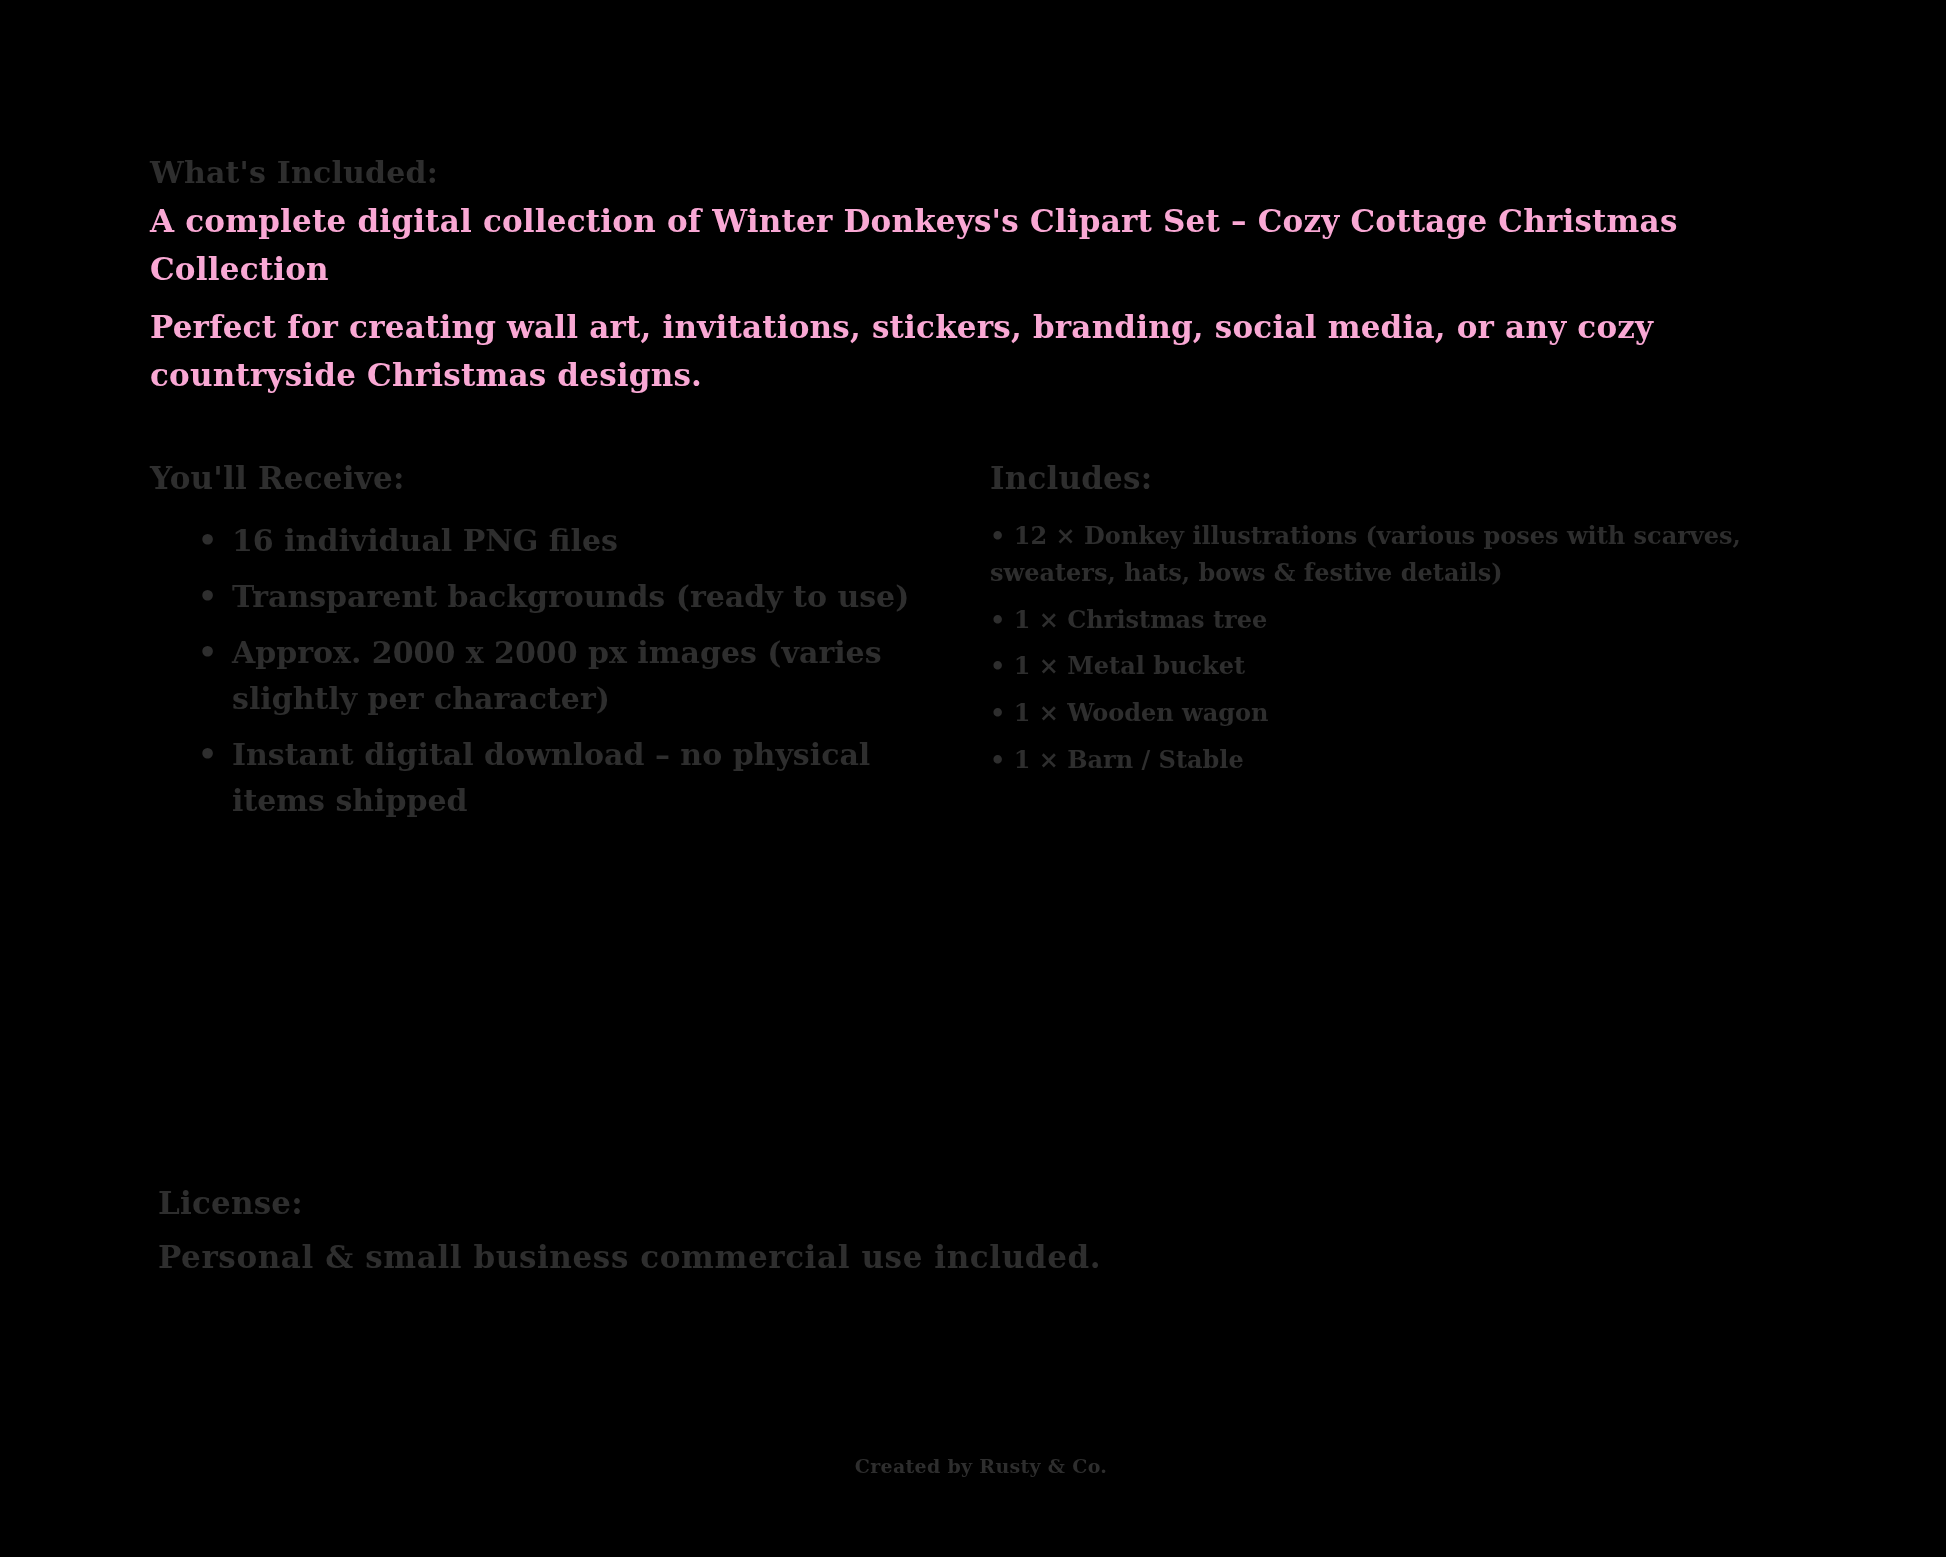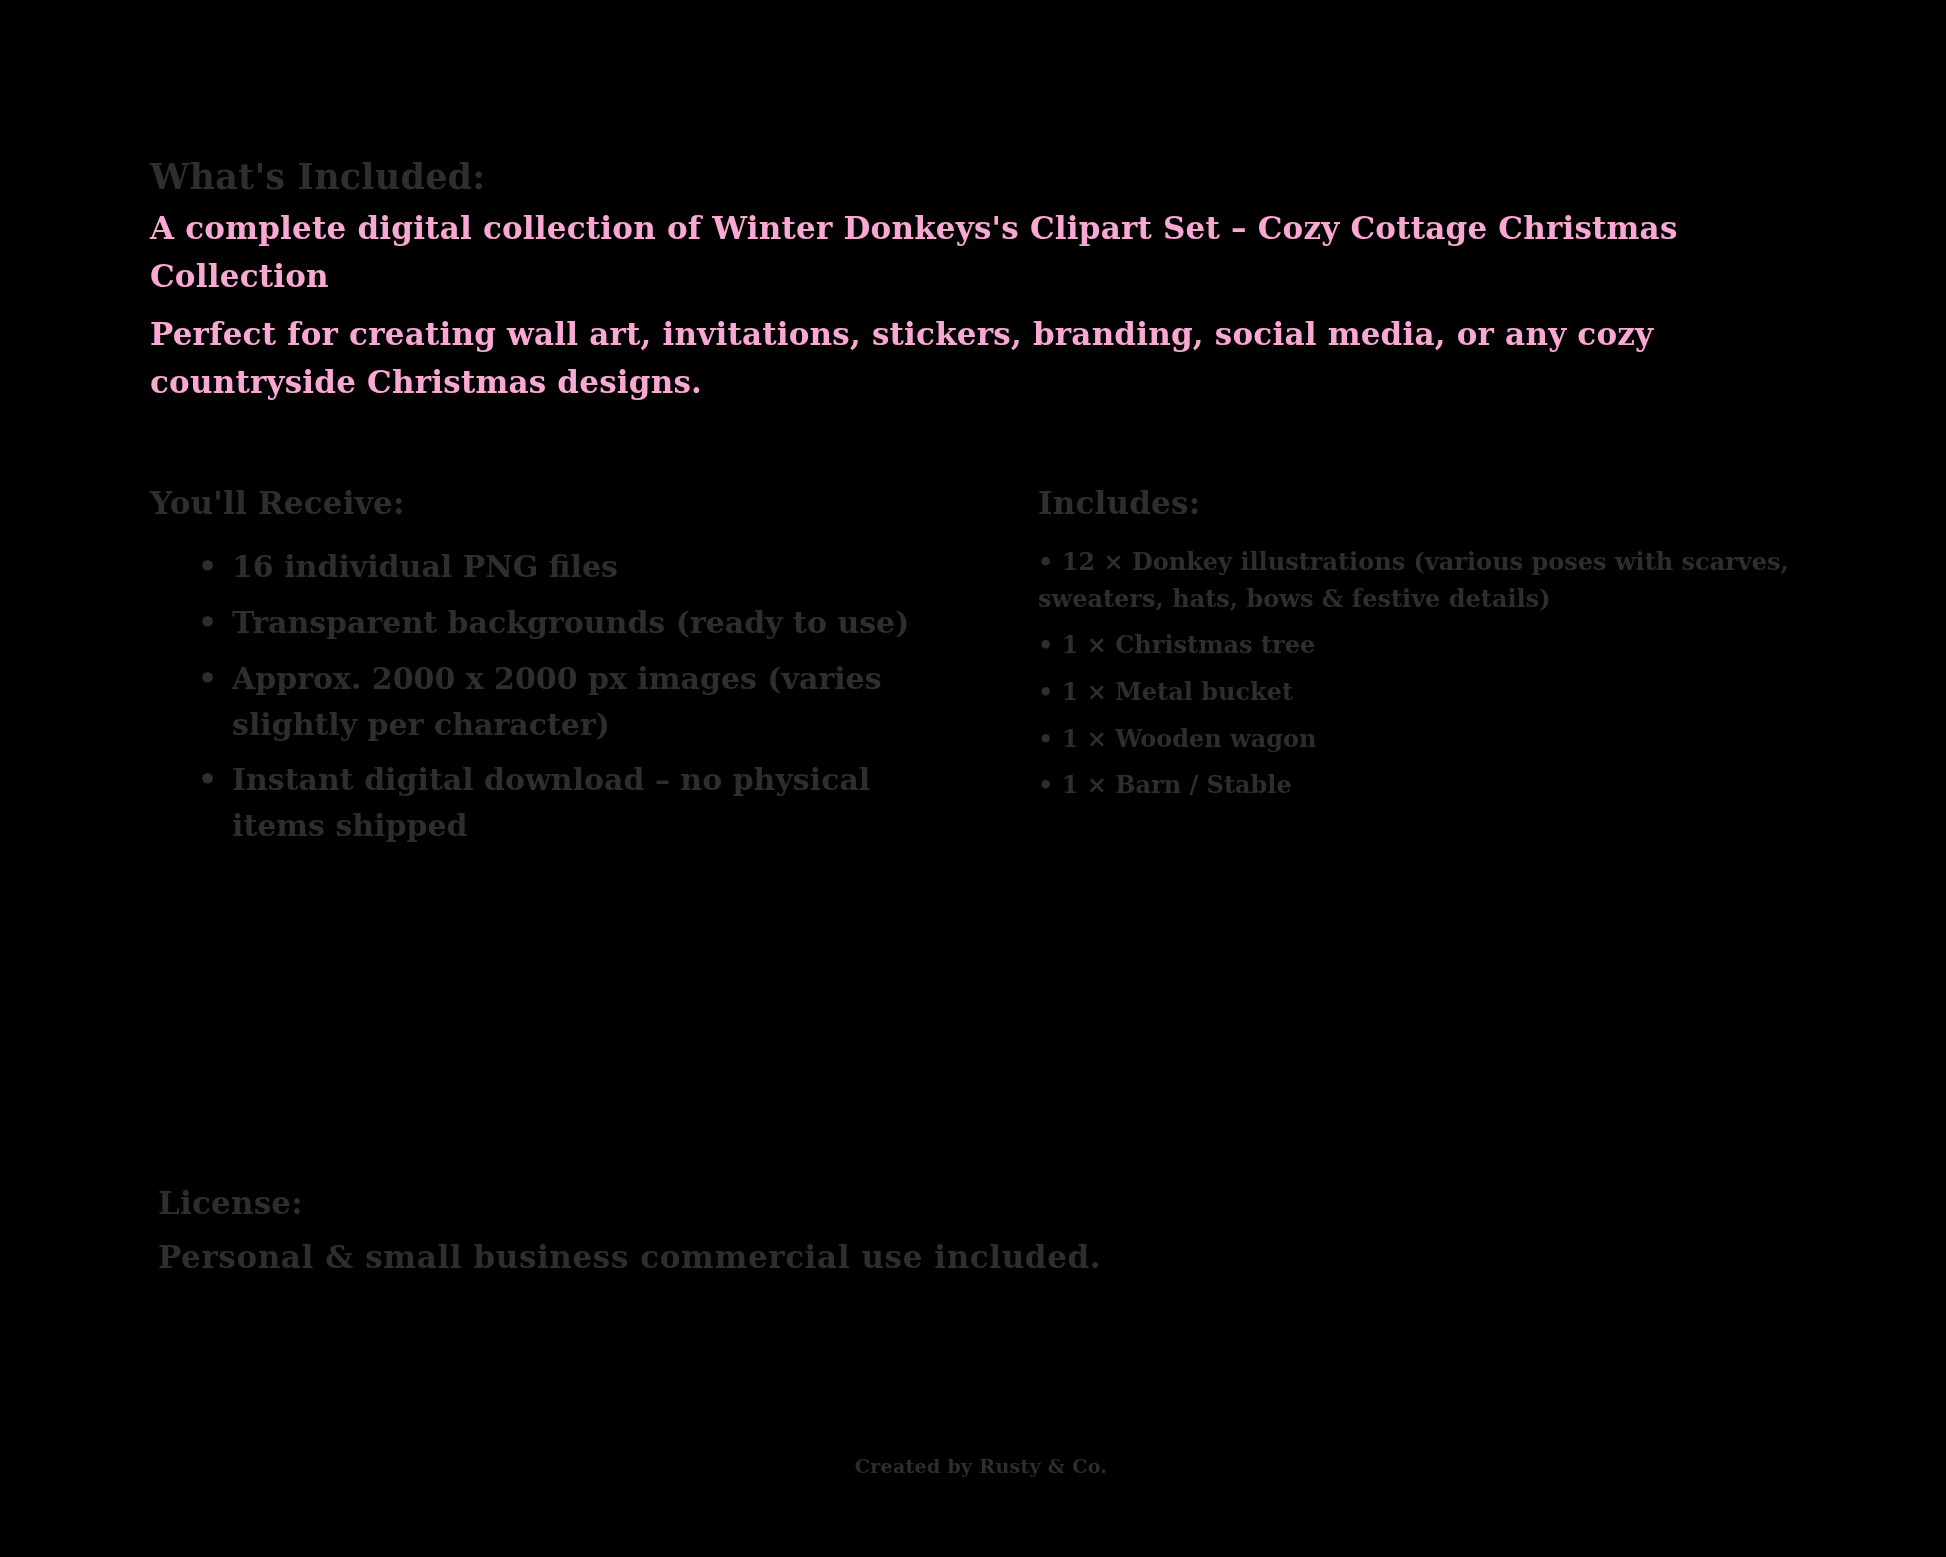--- a/index.html
+++ b/index.html
@@ -19,42 +19,41 @@
     width: 1946px;
     height: 1557px;
     box-sizing: border-box;
     padding: 150px 150px 0 150px;
   }
 
   .intro {
     margin: 0;
   }
   .intro-heading {
-    font-size: 35px;
+    font-size: 30px;
     font-weight: 700;
     color: #2e2e2e;
     line-height: 1.55;
     letter-spacing: 0.2px;
   }
   .intro-line {
     font-size: 31px;
     font-weight: 700;
     color: #f9a8d4;
     line-height: 1.55;
     letter-spacing: 0.2px;
     max-width: 1560px;
   }
   .intro-line.second {
     margin-top: 10px;
   }
 
   .columns {
     display: flex;
-    margin-top: 76px;
-    gap: 48px;
+    margin-top: 58px;
   }
   .col-left {
     width: 840px;
     flex: none;
   }
   .col-right {
     flex: 1;
   }
   .col-heading {
     font-size: 31px;

